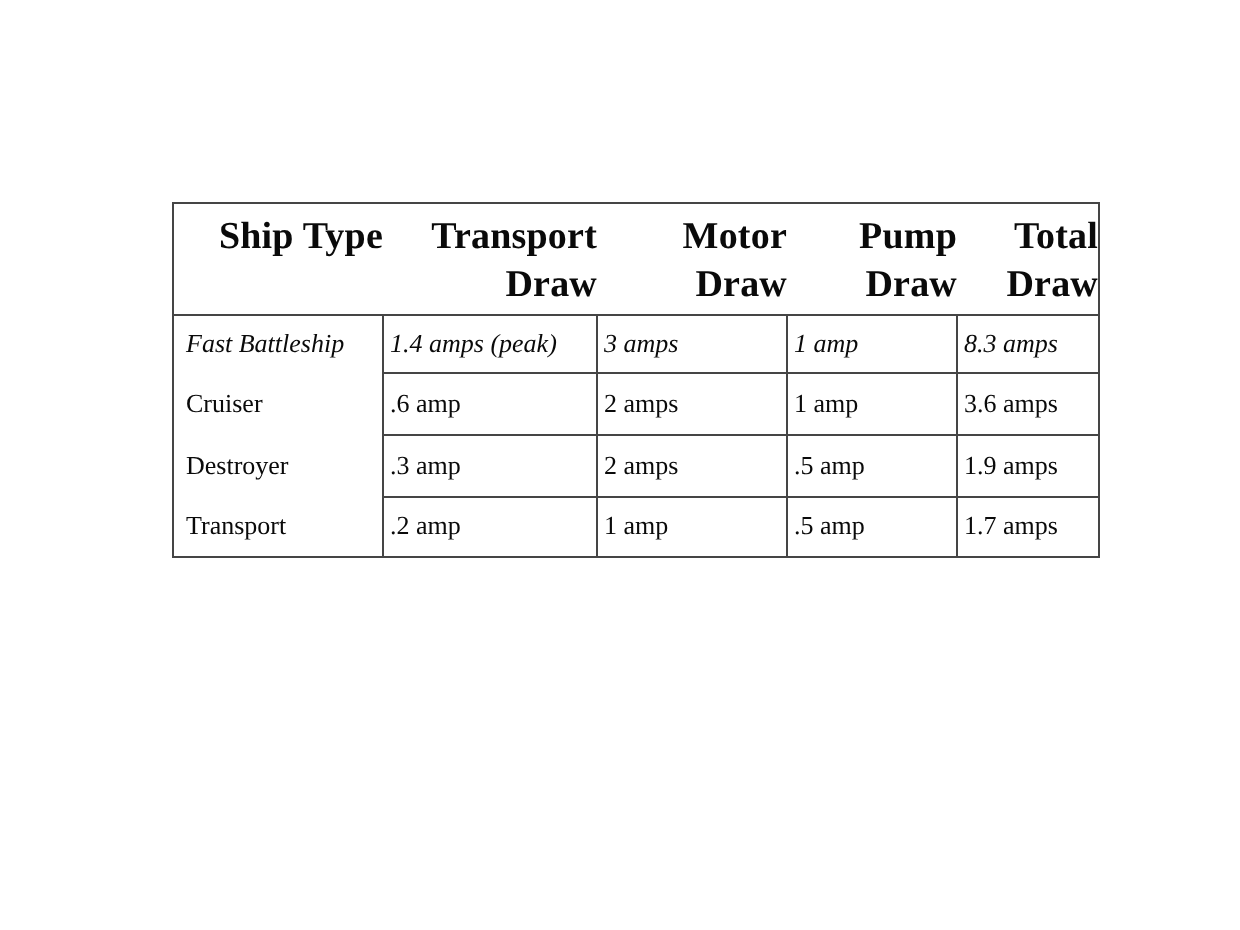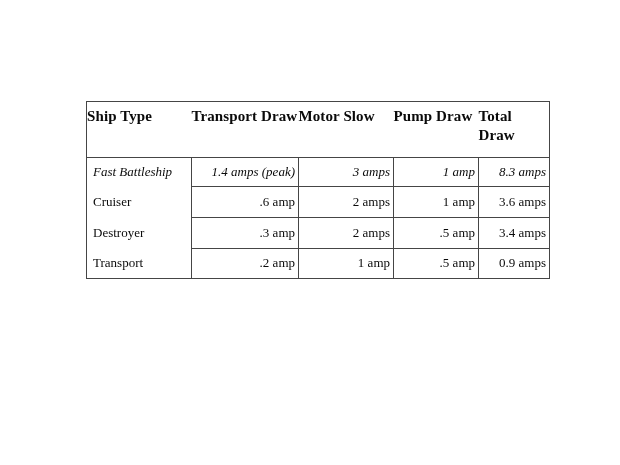--- a/index.html
+++ b/index.html
@@ -26,33 +26,33 @@
     width: 463px;
     border-collapse: collapse;
     table-layout: fixed;
     border: 1px solid var(--border);
     font-size: 13px;
     line-height: 1.25;
   }
   
   .ship-table thead th {
     font-weight: bold;
-    text-align: left;
+    text-align: right;
     vertical-align: top;
     padding-top: 5px;
     height: 56px;
     border: none;
     border-bottom: 1px solid var(--border);
-    font-size: 15px;
+    font-size: 19px;
     letter-spacing: 0.1px;
   }
   
   .ship-table tbody td {
     vertical-align: middle;
-    text-align: right;
+    text-align: left;
     border-left: 1px solid var(--border);
     border-top: 1px solid var(--border);
     padding: 2px 3px;
   }
   
   .ship-table tbody td.ship-cell {
     text-align: left;
     padding-left: 6px;
     border-left: none;
     border-top: none;
@@ -78,21 +78,21 @@
       <col class="c-ship">
         <col class="c-receiver">
         <col class="c-motor">
         <col class="c-pump">
         <col class="c-total">
     </colgroup>
     <thead>
       <tr>
         <th>Ship Type</th>
         <th>Transport Draw</th>
-        <th>Motor Slow</th>
+        <th>Motor Draw</th>
         <th>Pump Draw</th>
         <th>Total Draw</th>
       </tr>
     </thead>
     <tbody>
       <tr>
         <td class="ship-cell">Fast Battleship</td>
         <td>1.4 amps (peak)</td>
         <td>3 amps</td>
         <td>1 amp</td>
@@ -103,24 +103,24 @@
         <td>.6 amp</td>
         <td>2 amps</td>
         <td>1 amp</td>
         <td>3.6 amps</td>
       </tr>
       <tr>
         <td class="ship-cell">Destroyer</td>
         <td>.3 amp</td>
         <td>2 amps</td>
         <td>.5 amp</td>
-        <td>3.4 amps</td>
+        <td>1.9 amps</td>
       </tr>
       <tr>
         <td class="ship-cell">Transport</td>
         <td>.2 amp</td>
         <td>1 amp</td>
         <td>.5 amp</td>
-        <td>0.9 amps</td>
+        <td>1.7 amps</td>
       </tr>
     </tbody>
   </table>
 </div>
 
 </body></html>

